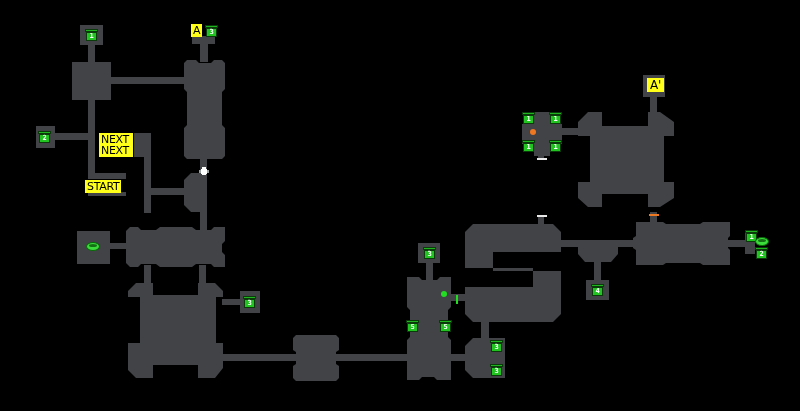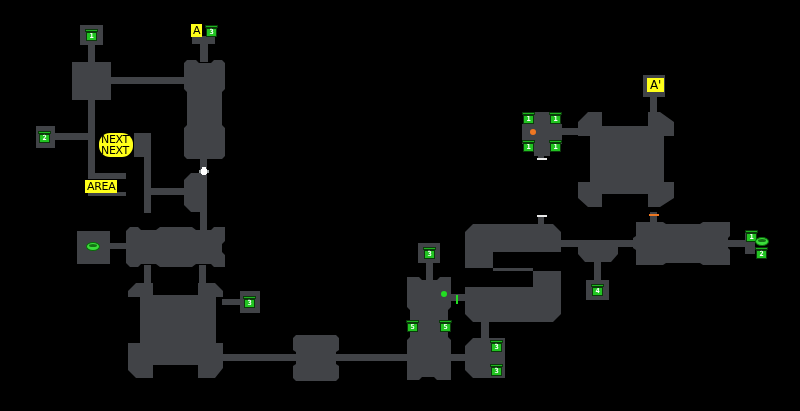--- a/index.html
+++ b/index.html
@@ -69,25 +69,25 @@
   <div class="room" style="left:465px;top:224px;width:96px;height:98px;clip-path:polygon(8px 0,88px 0,96px 8px,96px 28px,28px 28px,28px 47px,96px 47px,96px 90px,88px 98px,8px 98px,0 90px,0 63px,68px 63px,68px 44px,0 44px,0 8px);"></div>
   <div class="room" style="left:465px;top:338px;width:40px;height:40px;clip-path:polygon(8px 0,40px 0,40px 40px,8px 40px,0 32px,0 8px);"></div>
   <div class="room" style="left:578px;top:240px;width:40px;height:22px;clip-path:polygon(0 0,40px 0,40px 14px,33px 22px,7px 22px,0 14px);"></div>
   <div class="room" style="left:586px;top:280px;width:23px;height:20px;"></div>
   <div class="room" style="left:522px;top:112px;width:40px;height:44px;clip-path:polygon(12px 0,28px 0,28px 12px,40px 12px,40px 32px,28px 32px,28px 44px,12px 44px,12px 32px,0 32px,0 12px,12px 12px);"></div>
   <div class="room" style="left:643px;top:75px;width:22px;height:22px;"></div>
   <div class="room" style="left:578px;top:112px;width:96px;height:95px;clip-path:polygon(10px 0,24px 0,24px 14px,70px 14px,70px 0,82px 0,96px 10px,96px 24px,86px 24px,86px 70px,96px 70px,96px 86px,82px 95px,70px 95px,70px 82px,24px 82px,24px 95px,10px 95px,0 86px,0 70px,12px 70px,12px 24px,0 24px,0 10px);"></div>
   <div class="room" style="left:633px;top:222px;width:97px;height:43px;clip-path:polygon(3px 0,30px 0,33px 2px,67px 2px,70px 0,97px 0,97px 14px,95px 16px,95px 26px,97px 28px,97px 43px,70px 43px,67px 41px,33px 41px,30px 43px,3px 43px,3px 28px,0 26px,0 16px,3px 14px);"></div>
   <div class="room" style="left:745px;top:232px;width:10px;height:22px;"></div>
 
-  <div class="label" style="left:99px;top:133px;width:30px;padding:1px 2px;line-height:11px;border-radius:11px;">
+  <div class="label" style="left:99px;top:133px;width:30px;padding:1px 2px;line-height:11px;">
     <div>NEXT</div>
     <div>NEXT</div>
   </div>
-  <div class="label" style="left:85px;top:180px;">AREA</div>
+  <div class="label" style="left:85px;top:180px;">START</div>
   <div class="label" style="left:191px;top:24px;padding:1px 2px;">A</div>
   <div class="label" style="left:647px;top:78px;padding:1px 3px;font-size:12px;line-height:12px;">A'</div>
 
   <div class="chest" style="left:85px;top:29px;">
       <div class="lid"></div>
       <div class="body">1</div>
     </div>
   <div class="chest" style="left:38px;top:131px;">
       <div class="lid"></div>
       <div class="body">2</div>

